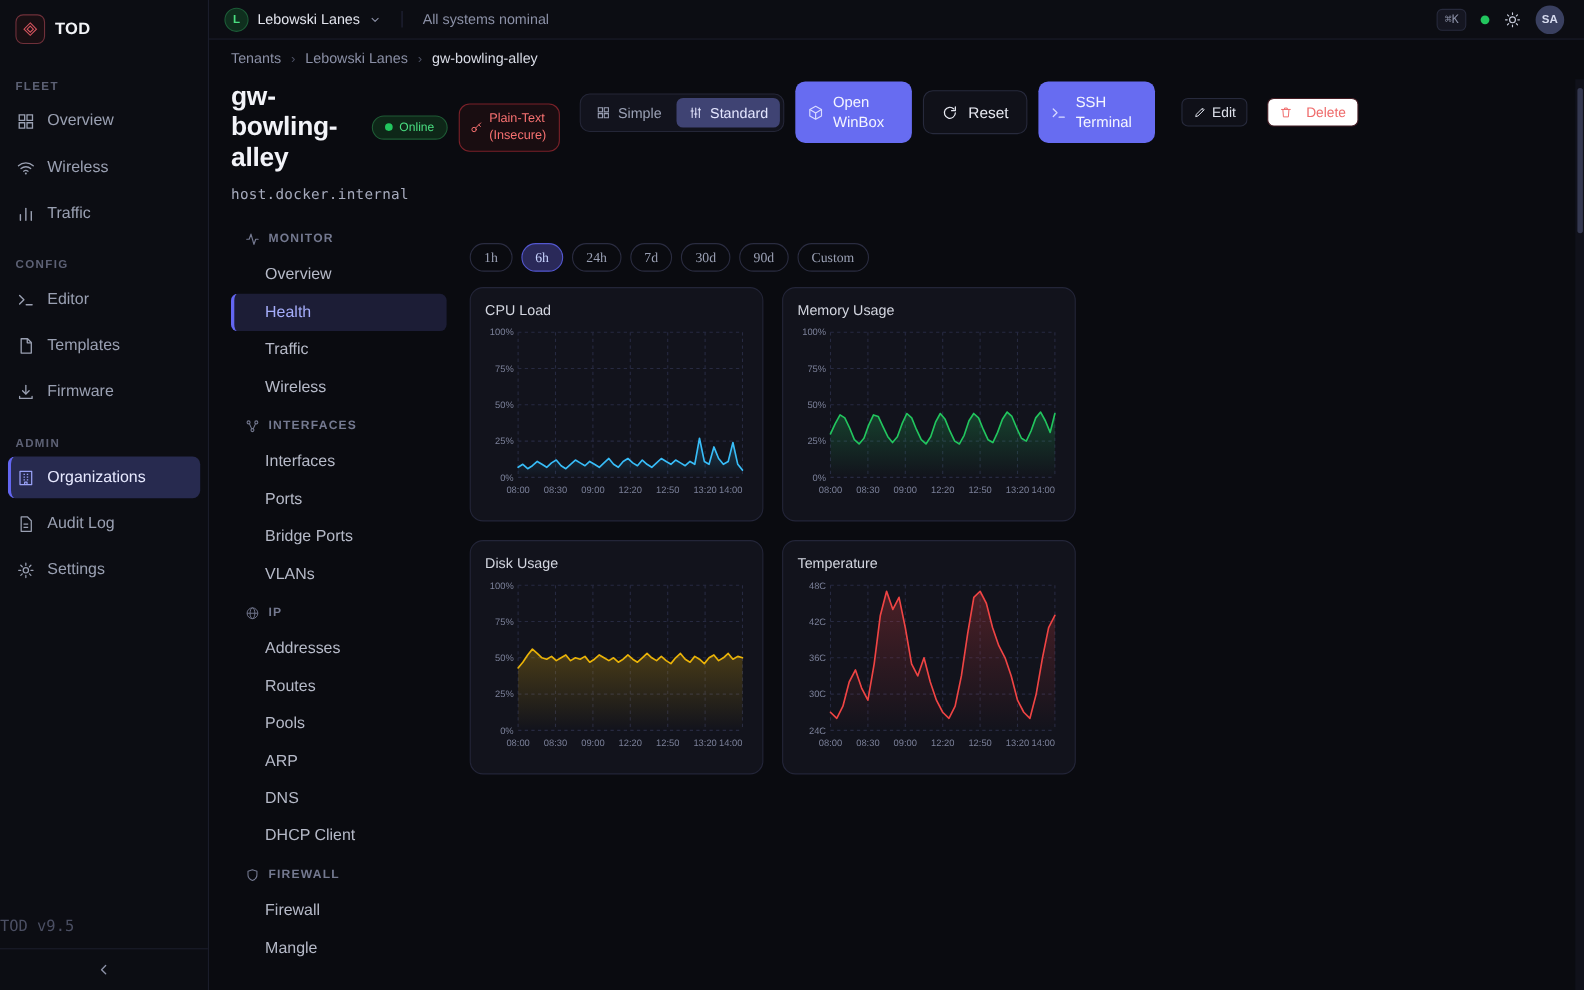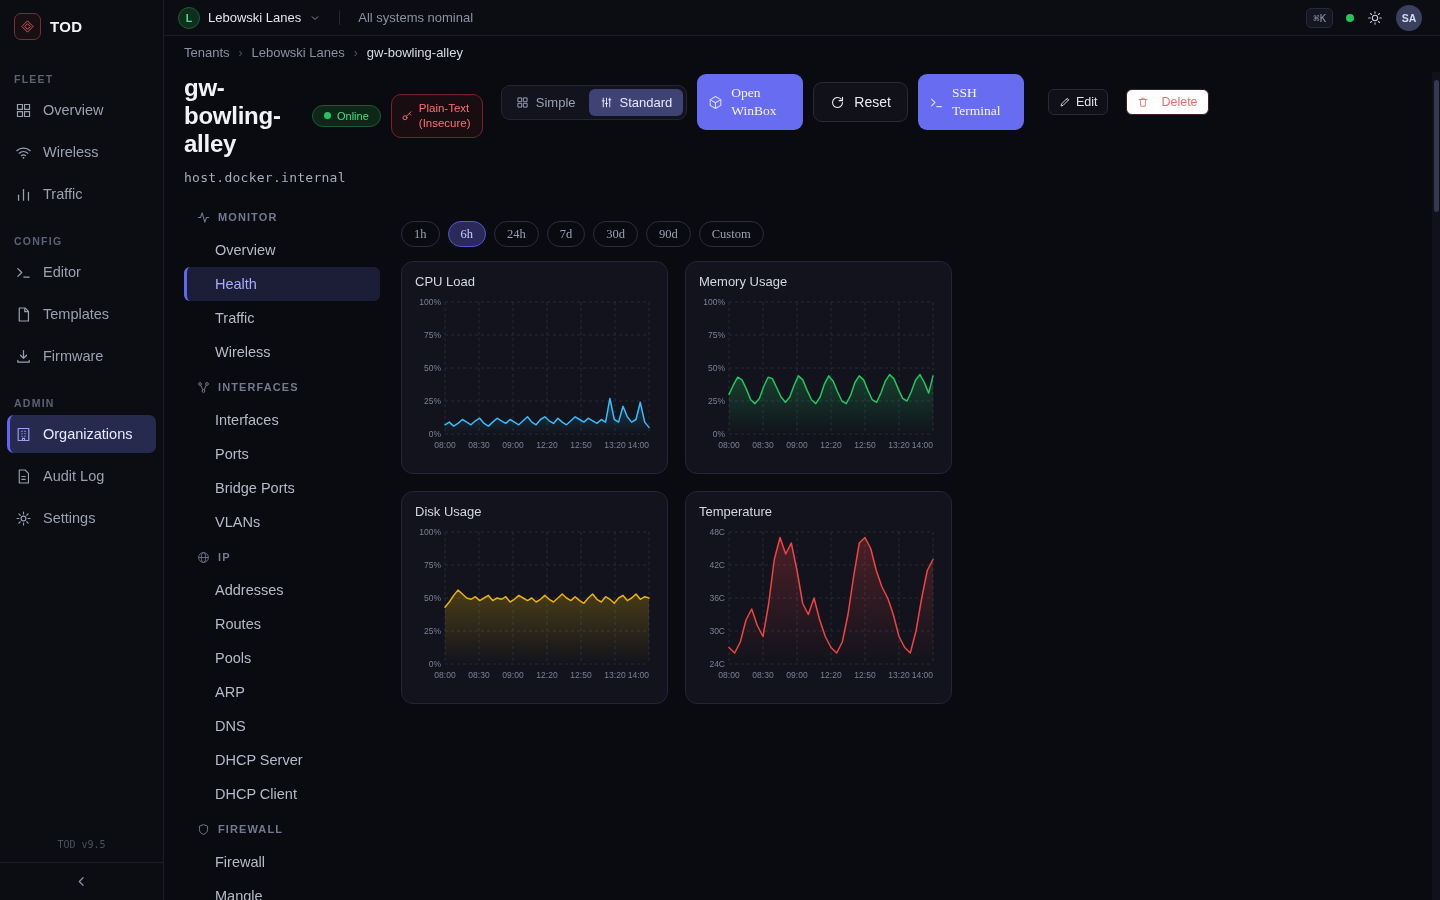--- a/index.html
+++ b/index.html
@@ -5,32 +5,32 @@
   * { box-sizing: border-box; }
   html,body { margin:0; padding:0; }
   body {
     width:1440px; height:900px; overflow:hidden;
     background:#0a0b10; color:#e5e7eb;
     font-family:"Liberation Sans", sans-serif; font-size:14px;
   }
   .app { display:flex; height:100%; }
 
   
-  .sidebar { width:164px; flex-shrink:0; background:#0c0d13; border-right:1px solid #1b1d2b; display:flex; flex-direction:column; }
+  .sidebar { width:190px; flex-shrink:0; background:#0c0d13; border-right:1px solid #1b1d2b; display:flex; flex-direction:column; }
   .logo-row { display:flex; align-items:center; gap:9px; padding:13px 14px; }
   .logo-badge { width:27px; height:27px; border-radius:7px; background:#190f13; border:1px solid #70303a; color:#d4545e; display:flex; align-items:center; justify-content:center; }
   .logo-badge svg { width:15px; height:15px; }
   .app-name { font-size:15px; font-weight:700; color:#f3f4f8; letter-spacing:.02em; }
   .side-section-label { margin:20px 0 4px; padding:0 14px; font-size:10.5px; font-weight:700; letter-spacing:.12em; color:#5d6175; }
   .side-item { display:flex; align-items:center; gap:11px; height:38px; margin:2px 7px; padding:0 8px; border-radius:7px; color:#9aa0b2; font-size:14.5px; cursor:default; }
   .side-item svg { width:17px; height:17px; flex-shrink:0; }
   .side-item.active { background:#272a4f; color:#e7e9ff; border-left:3px solid #6366f1; padding-left:5px; }
   .side-item.active svg { color:#9aa2f7; }
   .side-footer { margin-top:auto; }
-  .version { text-align:center; font-family:"DejaVu Sans Mono", monospace; font-size:10px; color:#4b4f63; margin-bottom:12px; }
+  .version { text-align:left; font-family:"DejaVu Sans Mono", monospace; font-size:14px; color:#4b4f63; margin-bottom:12px; }
   .collapse-row { border-top:1px solid #1b1d2b; height:38px; display:flex; align-items:center; justify-content:center; color:#8b90a6; }
   .collapse-row svg { width:15px; height:15px; }
 
   
   .right { flex:1; display:flex; flex-direction:column; min-width:0; }
   .topbar { height:36px; flex-shrink:0; background:#0c0d13; border-bottom:1px solid #1b1d2b; display:flex; align-items:center; padding:0 18px 0 14px; gap:10px; }
   .tenant-chip { display:flex; align-items:center; gap:8px; }
   .tenant-avatar { width:22px; height:22px; border-radius:50%; background:#0f2f1e; border:1px solid #1d5c38; color:#4ade80; font-size:10.5px; font-weight:700; display:flex; align-items:center; justify-content:center; }
   .tenant-name { font-size:13px; color:#e3e5ee; }
   .caret svg { width:12px; height:12px; color:#8b90a6; display:block; }
@@ -54,21 +54,21 @@
   .badge-online { display:inline-flex; align-items:center; gap:6px; background:#0e2718; border:1px solid #1e5b35; color:#4ade80; font-size:11px; border-radius:999px; padding:4px 11px; white-space:nowrap; }
   .badge-online .dot { width:7px; height:7px; background:#22c55e; border-radius:50%; }
   .badge-insecure { display:flex; align-items:center; gap:6px; background:#190d11; border:1px solid #7a2129; color:#f87171; font-size:11.5px; line-height:1.3; border-radius:10px; padding:6px 9px; width:92px; }
   .badge-insecure svg { width:12px; height:12px; flex-shrink:0; }
 
   .controls { display:flex; align-items:center; gap:10px; margin-left:2px; height:56px; }
   .segmented { display:flex; background:#12131d; border:1px solid #242637; border-radius:9px; padding:3px; gap:2px; }
   .segment { display:flex; align-items:center; gap:7px; padding:6px 11px; border-radius:6px; font-size:13px; color:#9aa0b4; cursor:default; }
   .segment svg { width:13px; height:13px; }
   .segment.active { background:#3f4373; color:#e4e6ff; }
-  .btn-primary { display:flex; align-items:center; gap:8px; width:106px; height:56px; background:#676cf1; border:none; border-radius:9px; color:#f4f5ff; font-size:13.5px; padding:0 11px; text-align:left; font-family:Liberation Serif, serif; }
+  .btn-primary { display:flex; align-items:center; gap:8px; width:106px; height:56px; background:#676cf1; border:none; border-radius:9px; color:#f4f5ff; font-size:13.5px; padding:0 11px; text-align:left; font-family:Liberation Sans, sans-serif; }
   .btn-primary svg { width:15px; height:15px; flex-shrink:0; color:#d9dbff; }
   .btn-primary .lbl { line-height:1.3; }
   .btn-reset { display:flex; align-items:center; gap:9px; height:40px; padding:0 16px; background:#101119; border:1px solid #272a3c; border-radius:9px; font-size:14px; color:#e8eaf2; font-family:inherit; }
   .btn-reset svg { width:15px; height:15px; }
   .btn-small { display:flex; align-items:center; gap:5px; height:26px; padding:0 10px; border-radius:6px; font-size:12.5px; font-family:inherit; }
   .btn-edit { background:#0f1018; border:1px solid #272a3c; color:#dfe2ec; margin-left:14px; }
   .btn-edit svg { width:12px; height:12px; }
   .btn-delete { background:#ffffff; border:1px solid #451d24; color:#ef6b6b; margin-left:8px;gap:12px; }
   .btn-delete svg { width:12px; height:12px; }
 
@@ -341,21 +341,20 @@
                 <path d="M3 12h18"></path>
                 <ellipse cx="12" cy="12" rx="4" ry="9"></ellipse>
               </svg>
             <span>IP</span>
           </div>
           <div class="sn-item">Addresses</div>
           <div class="sn-item">Routes</div>
           <div class="sn-item">Pools</div>
           <div class="sn-item">ARP</div>
           <div class="sn-item">DNS</div>
-          <div class="sn-item">DHCP Server</div>
           <div class="sn-item">DHCP Client</div>
 
           <div class="sn-group">
             <svg viewBox="0 0 24 24" fill="none" stroke="currentColor" stroke-width="1.8" stroke-linejoin="round">
                 <path d="M12 3l7.5 2.8V12c0 4.8-3.2 7.6-7.5 9-4.3-1.4-7.5-4.2-7.5-9V5.8z"></path>
               </svg>
             <span>FIREWALL</span>
           </div>
           <div class="sn-item">Firewall</div>
           <div class="sn-item">Mangle</div>

